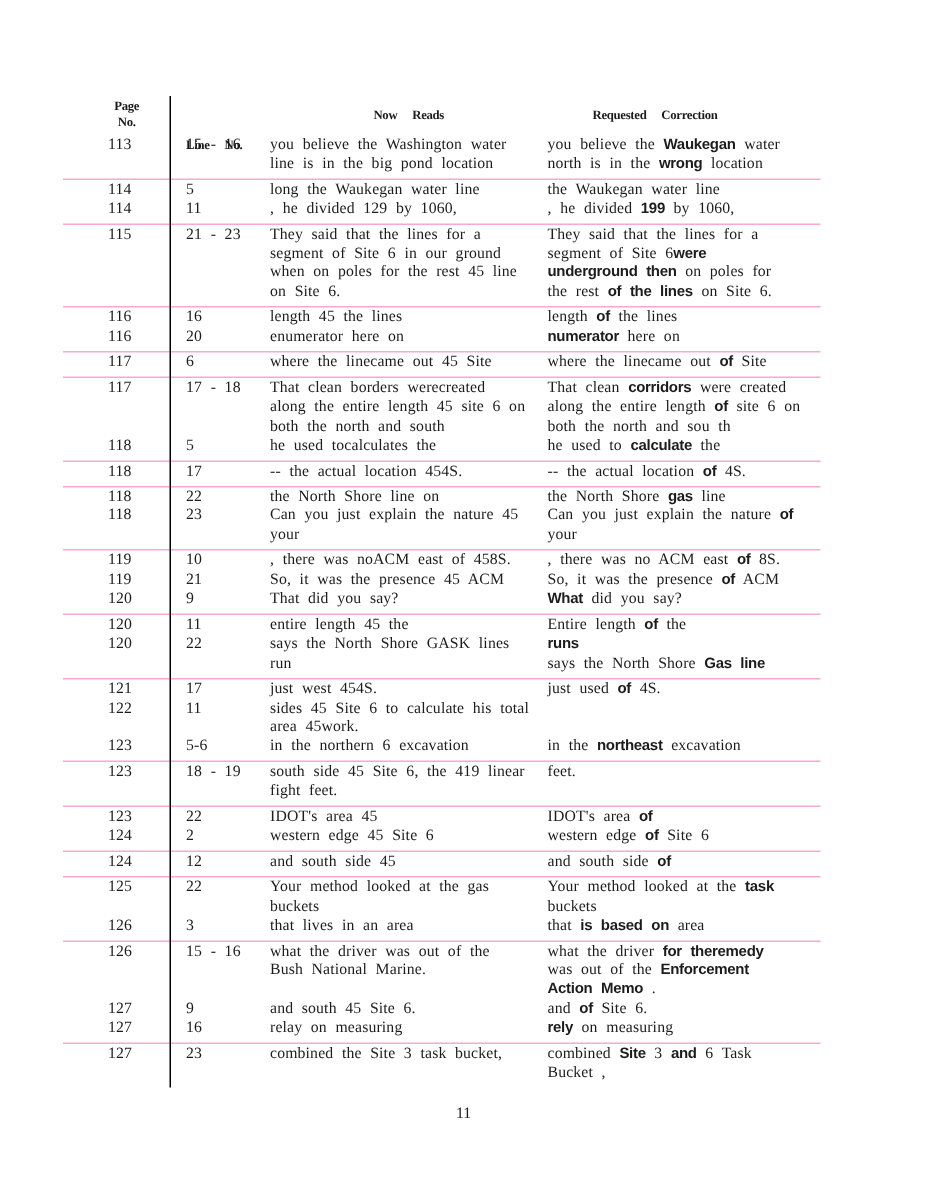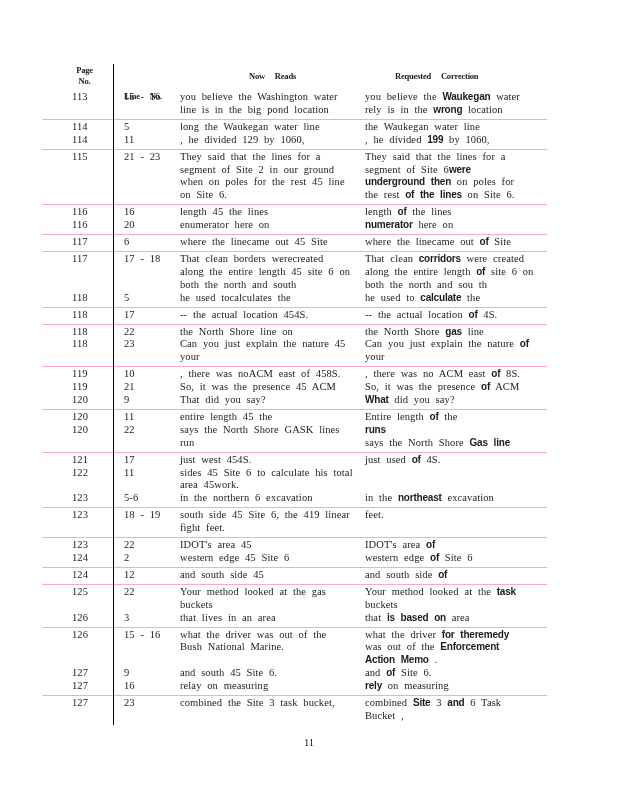--- a/index.html
+++ b/index.html
@@ -90,21 +90,21 @@
             </div>
             <div class="cell col-line">
               <div class="tl"><span>15 - 16</span></div>
             </div>
             <div class="cell col-now">
               <div class="tl"><span>you believe the Washington water</span></div>
               <div class="tl"><span>line is in the big pond location</span></div>
             </div>
             <div class="cell col-corr">
               <div class="tl"><span>you believe the </span><span class="c">Waukegan</span><span> water</span></div>
-              <div class="tl"><span>rely is in the </span><span class="c">wrong</span><span> location</span></div>
+              <div class="tl"><span>north is in the </span><span class="c">wrong</span><span> location</span></div>
             </div>
           </div>
         </div>
         <div class="group">
           <div class="row">
             <div class="cell col-page">
               <div class="tl"><span>114</span></div>
             </div>
             <div class="cell col-line">
               <div class="tl"><span>5</span></div>
@@ -134,21 +134,21 @@
         <div class="group">
           <div class="row">
             <div class="cell col-page">
               <div class="tl"><span>115</span></div>
             </div>
             <div class="cell col-line">
               <div class="tl"><span>21 - 23</span></div>
             </div>
             <div class="cell col-now">
               <div class="tl"><span>They said that the lines for a</span></div>
-              <div class="tl"><span>segment of Site 2 in our ground</span></div>
+              <div class="tl"><span>segment of Site 6 in our ground</span></div>
               <div class="tl"><span>when on poles for the rest 45 line</span></div>
               <div class="tl"><span>on Site 6.</span></div>
             </div>
             <div class="cell col-corr">
               <div class="tl"><span>They said that the lines for a</span></div>
               <div class="tl"><span>segment of Site 6</span><span class="c">were</span></div>
               <div class="tl"><span class="c">underground</span><span>   </span><span class="c">then</span><span> on poles for</span></div>
               <div class="tl"><span>the rest </span><span class="c">of</span><span> </span><span class="c">the</span><span> </span><span class="c">lines</span><span> on Site 6.</span></div>
             </div>
           </div>

